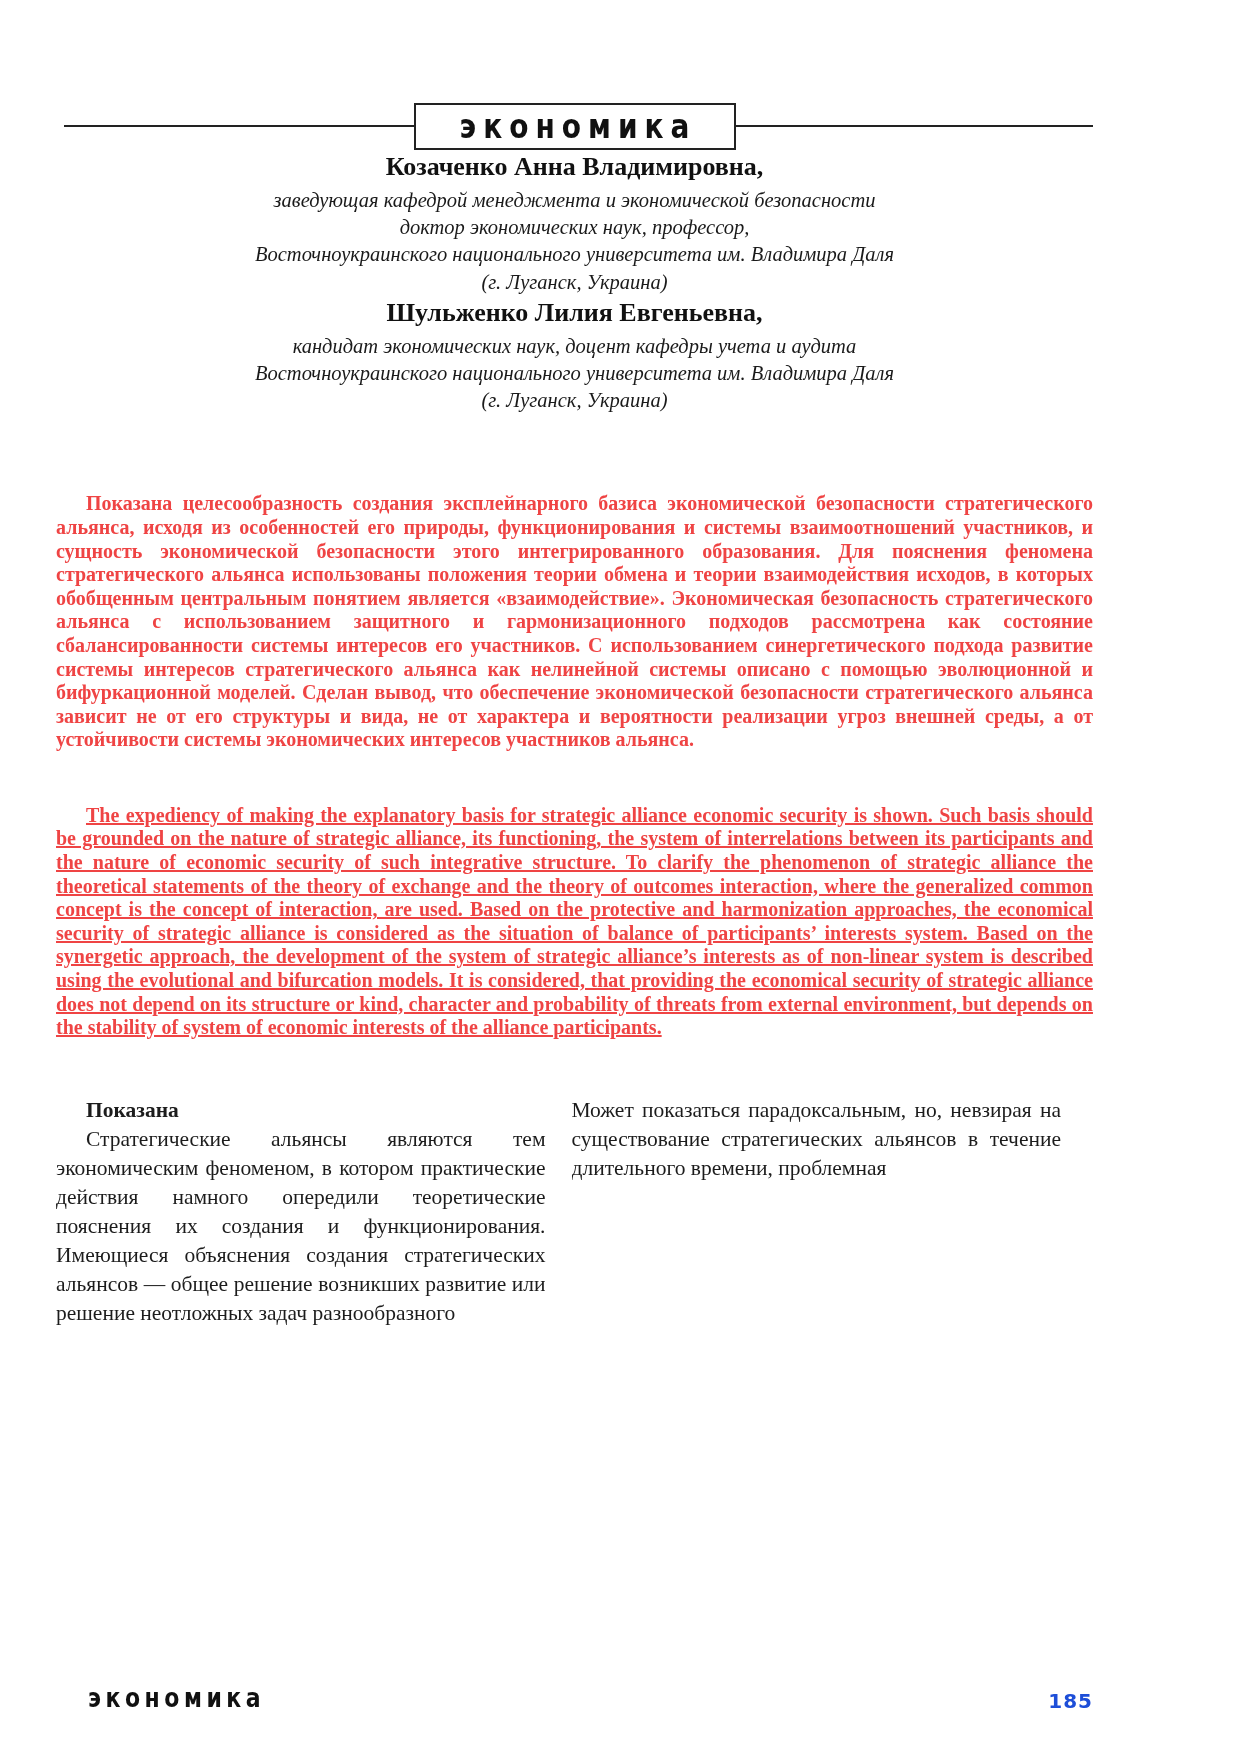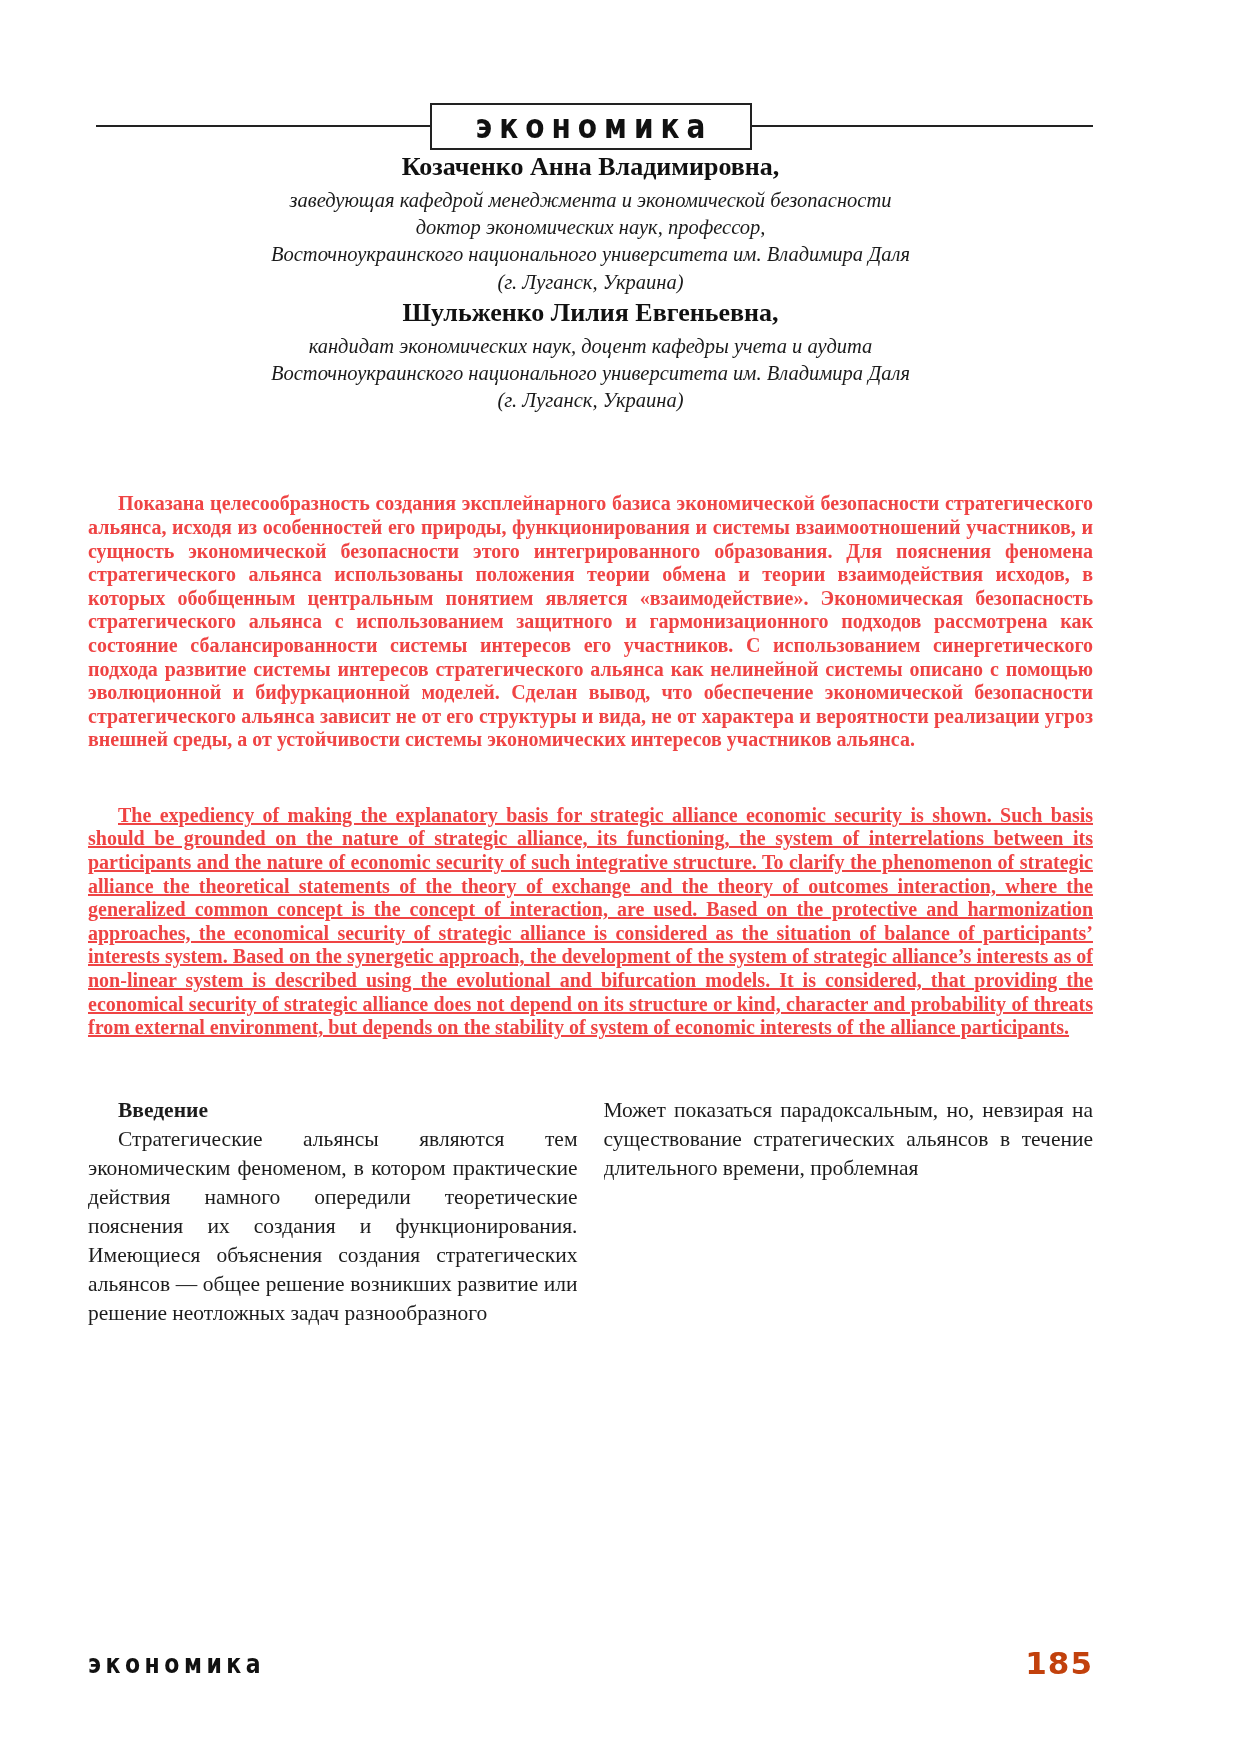--- a/index.html
+++ b/index.html
@@ -6,21 +6,21 @@
   body {
     width:1241px; height:1754px;
     background:#ffffff;
     position:relative;
     font-family:"Liberation Serif", serif;
     color:#151515;
     overflow:hidden;
   }
   .page {
     position:absolute; inset:0;
-    padding:0 148px 0 88px;
+    padding:0 148px 0 56px;
     box-sizing:border-box;
   }
 
   
   .header-band { position:relative; margin-top:103px; height:47px; }
   .band-line { position:absolute; left:8px; right:0; top:22px; height:2px; background:#222222; }
   .band-box {
     position:relative; margin:0 auto; width:322px; height:47px;
     background:#ffffff; border:2px solid #222222; box-sizing:border-box;
     display:flex; align-items:center; justify-content:center;
@@ -68,21 +68,21 @@
     position:absolute; left:88px; right:148px; top:1645px;
     display:flex; justify-content:space-between; align-items:baseline;
   }
   .footer-logo {
     font-family:"DejaVu Sans", sans-serif; font-weight:bold;
     font-size:22px; letter-spacing:4.5px; line-height:1;
     transform:scaleY(1.18); transform-origin:left bottom; color:#111111;
   }
   .page-num {
     font-family:"DejaVu Sans", sans-serif; font-weight:bold;
-    font-size:31px; letter-spacing:1px; color:#c2410c;
+    font-size:20px; letter-spacing:1px; color:#1d4ed8;margin-top:44px;
   }
 </style>
 </head>
 <body>
 
 <div class="page">
 
   <div class="header-band">
     <div class="band-line"></div>
     <div class="band-box">
@@ -116,21 +116,21 @@
         <span class="aff-line">(г. Луганск, Украина)</span>
       </div>
   </section>
 
   <p class="abstract abstract-ru">Показана целесообразность создания эксплейнарного базиса экономической безопасности стратегического альянса, исходя из особенностей его природы, функционирования и системы взаимоотношений участников, и сущность экономической безопасности этого интегрированного образования. Для пояснения феномена стратегического альянса использованы положения теории обмена и теории взаимодействия исходов, в которых обобщенным центральным понятием является «взаимодействие». Экономическая безопасность стратегического альянса с использованием защитного и гармонизационного подходов рассмотрена как состояние сбалансированности системы интересов его участников. С использованием синергетического подхода развитие системы интересов стратегического альянса как нелинейной системы описано с помощью эволюционной и бифуркационной моделей. Сделан вывод, что обеспечение экономической безопасности стратегического альянса зависит не от его структуры и вида, не от характера и вероятности реализации угроз внешней среды, а от устойчивости системы экономических интересов участников альянса.</p>
 
   <p class="abstract abstract-en">The expediency of making the explanatory basis for strategic alliance economic security is shown. Such basis should be grounded on the nature of strategic alliance, its functioning, the system of interrelations between its participants and the nature of economic security of such integrative structure. To clarify the phenomenon of strategic alliance the theoretical statements of the theory of exchange and the theory of outcomes interaction, where the generalized common concept is the concept of interaction, are used. Based on the protective and harmonization approaches, the economical security of strategic alliance is considered as the situation of balance of participants’ interests system. Based on the synergetic approach, the development of the system of strategic alliance’s interests as of non-linear system is described using the evolutional and bifurcation models. It is considered, that providing the economical security of strategic alliance does not depend on its structure or kind, character and probability of threats from external environment, but depends on the stability of system of economic interests of the alliance participants.</p>
 
   <div class="body-cols">
     <div class="col col-left">
-      <div class="intro-heading">Введение</div>
+      <div class="intro-heading">Показана</div>
       <div>
 
           <p>Стратегические альянсы являются тем экономическим феноменом, в котором практические действия намного опередили теоретические пояснения их создания и функционирования. Имеющиеся объяснения создания стратегических альянсов — общее решение возникших развитие или решение неотложных задач разнообразного</p>
         </div>
     </div>
     <div class="col col-right">
 
 
         <p>Может показаться парадоксальным, но, невзирая на существование стратегических альянсов в течение длительного времени, проблемная</p>
       </div>

